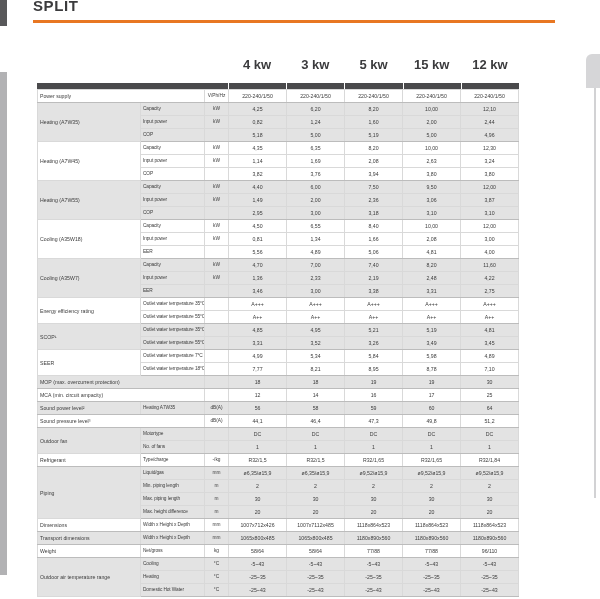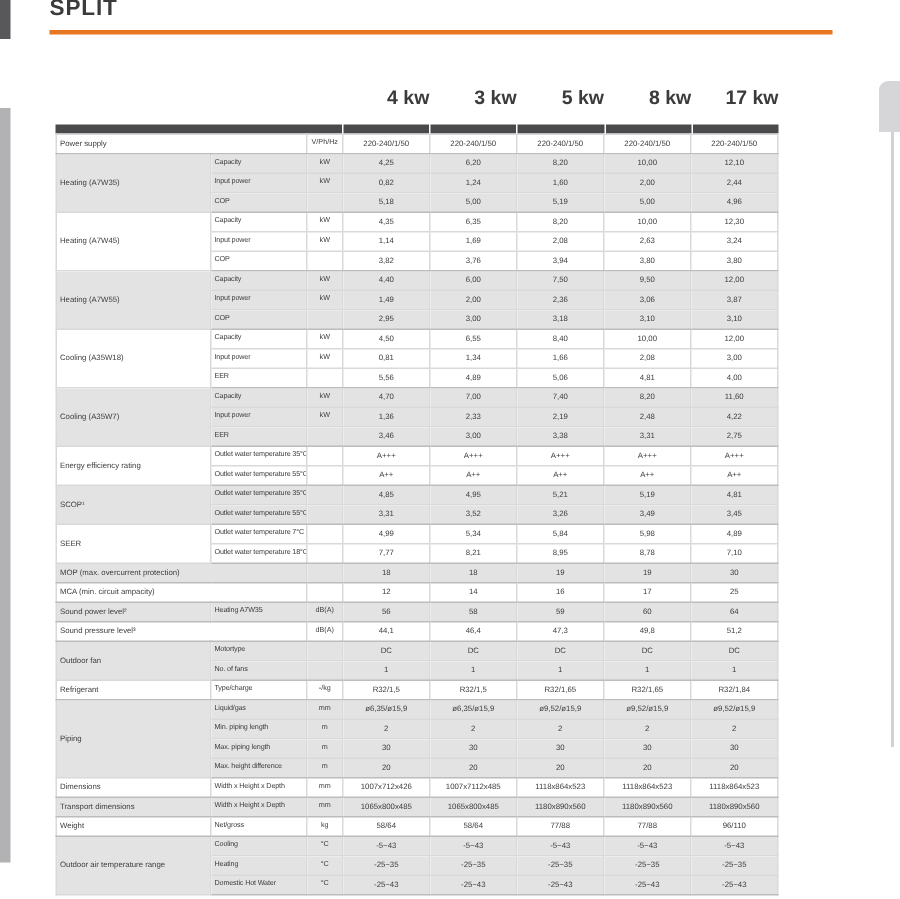--- a/index.html
+++ b/index.html
@@ -14,21 +14,21 @@
        background:#d6d6d8;border-radius:6px 0 0 0;}
   .edge-right-line{position:absolute;left:594px;top:88px;width:2px;height:410px;background:#d2d2d4;}
 
   
   .title{position:absolute;left:33px;top:-3px;font-size:15px;font-weight:bold;
        letter-spacing:0.6px;color:#3b3b3d;}
   .rule{position:absolute;left:33px;top:20px;width:522px;height:3px;background:#e87722;}
 
   
   .kw-row{position:absolute;left:228px;top:57px;width:291px;display:flex;}
-  .kw{flex:1;text-align:right;font-size:13px;font-weight:bold;color:#3b3b3d;}
+  .kw{flex:1;text-align:center;font-size:13px;font-weight:bold;color:#3b3b3d;}
 
   
   .bar-row{position:absolute;left:37px;top:83px;width:482px;display:flex;gap:1px;}
   .bar{background:#4a4a4c;height:6px;flex:1;}
   .bar.first{flex:0 0 191px;}
 
   
   table.spec{position:absolute;left:37px;top:89px;width:482px;border-collapse:collapse;
        table-layout:fixed;color:#3c3c3c;border:1px solid #c9c9c9;}
   table.spec td{height:12px;line-height:12px;border:1px solid #d9d9d9;
@@ -47,22 +47,22 @@
   <div class="edge-top-left"></div>
   <div class="edge-left"></div>
 
   <div class="title">SPLIT</div>
   <div class="rule"></div>
 
   <div class="kw-row">
     <div class="kw">4 kw</div>
     <div class="kw">3 kw</div>
     <div class="kw">5 kw</div>
-    <div class="kw">8 kw</div>
-    <div class="kw">17 kw</div>
+    <div class="kw">15 kw</div>
+    <div class="kw">12 kw</div>
   </div>
 
   <div class="bar-row">
     <div class="bar first"></div>
     <div class="bar"></div>
     <div class="bar"></div>
     <div class="bar"></div>
     <div class="bar"></div>
     <div class="bar"></div>
   </div>

